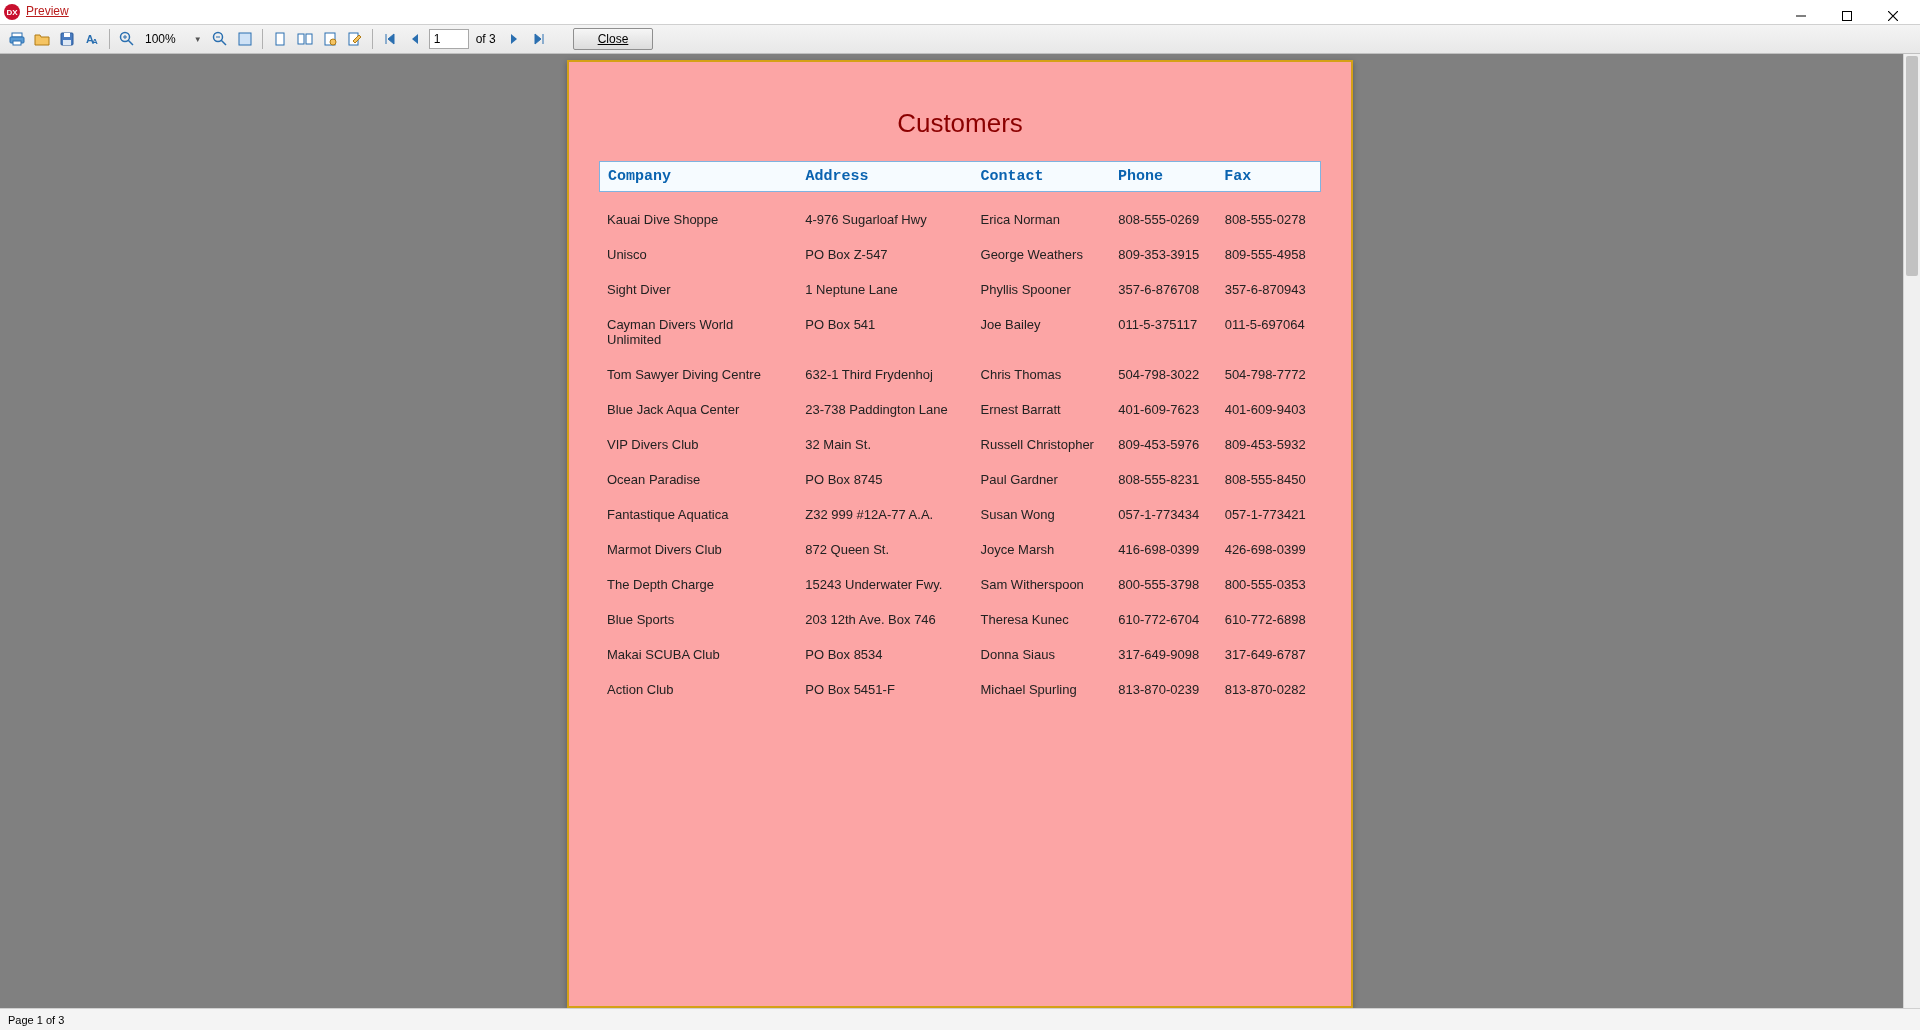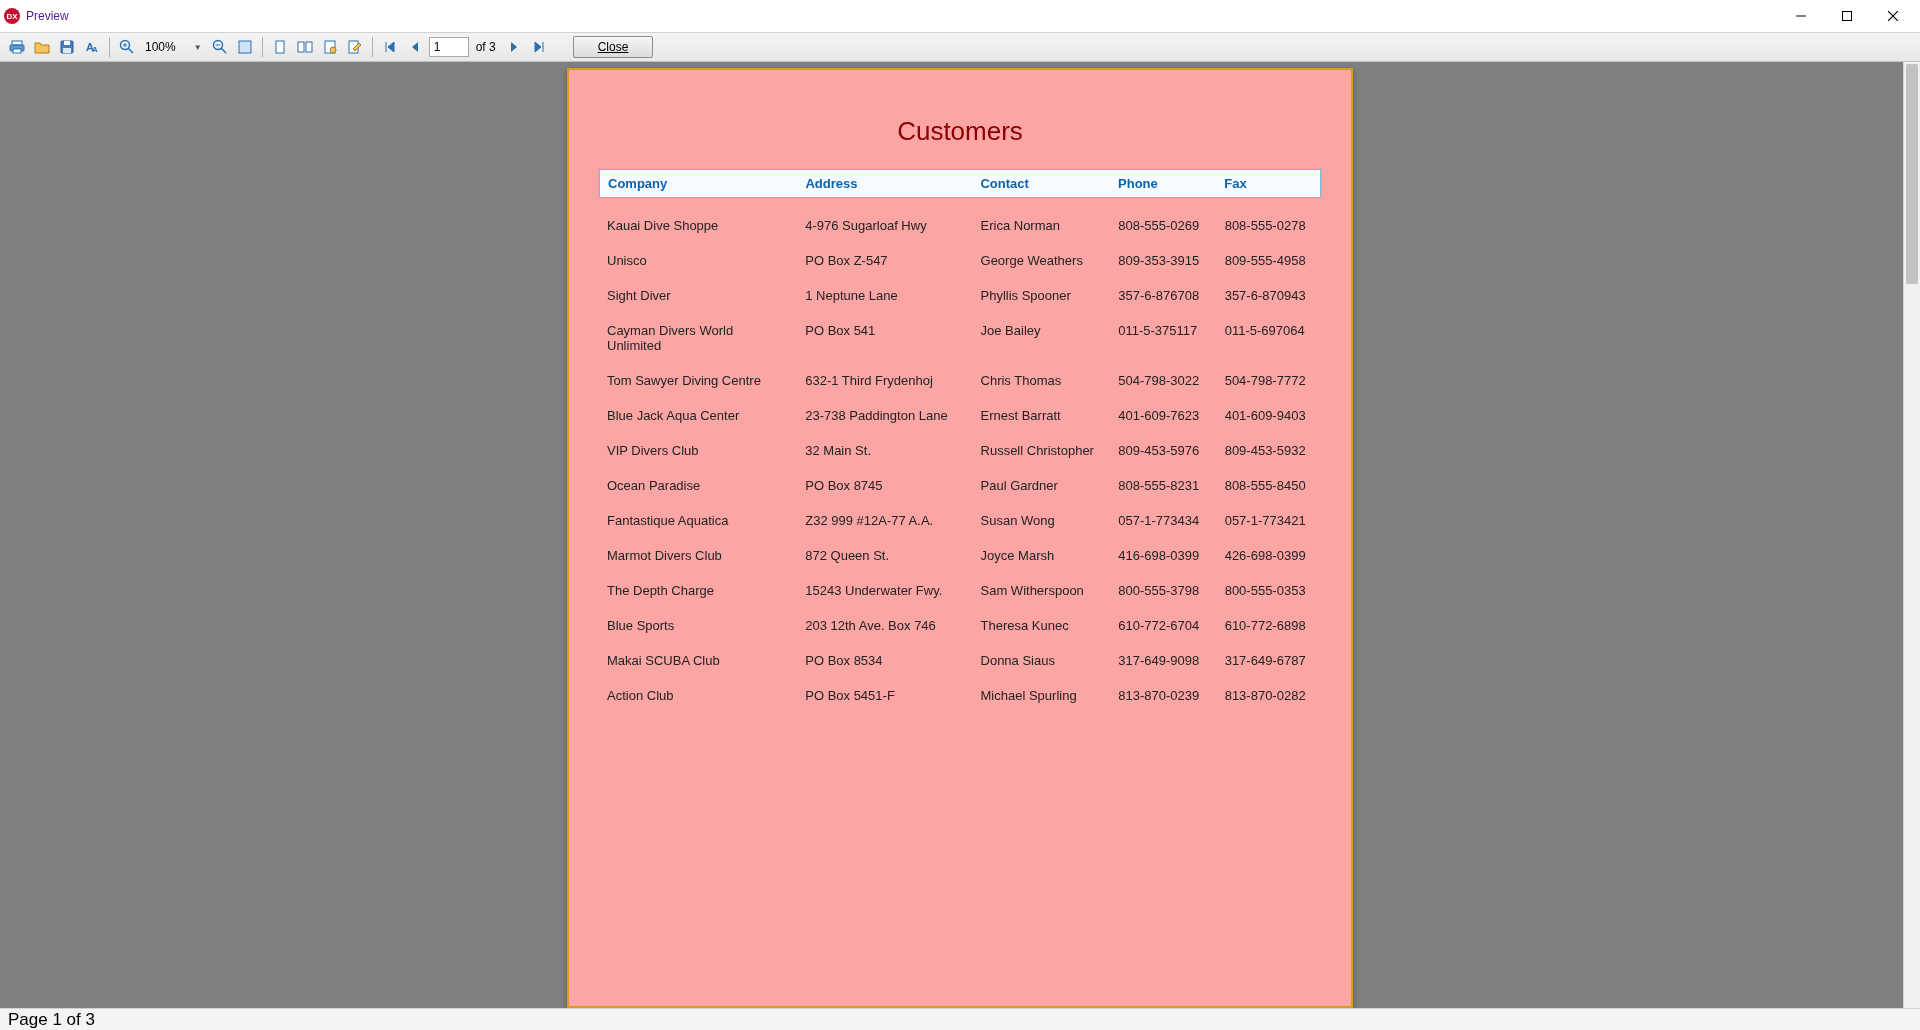--- a/index.html
+++ b/index.html
@@ -10,33 +10,33 @@
     width: 1920px;
     height: 1030px;
     overflow: hidden;
     display: flex;
     flex-direction: column;
   }
   
   .titlebar {
     height: 24px;
     display: flex;
-    align-items: center;
-    padding: 16px 4px;
+    align-items: flex-start;
+    padding: 4px 4px;
     background: #fff;
   }
   .titlebar .app-icon {
     width: 16px; height: 16px;
     background: #c8102e;
     border-radius: 50%;
     display: flex; align-items: center; justify-content: center;
     color: #fff; font-size: 8px; font-weight: bold;
     margin-right: 6px;
   }
-  .titlebar .title { flex: 0 0 auto; color: #4c1d95; }
+  .titlebar .title { flex: 0 0 auto; color: #b91c1c; text-decoration: underline; }
   .titlebar .spacer { flex: 1; }
   .titlebar .win-btn {
     width: 46px; height: 24px;
     display: flex; align-items: center; justify-content: center;
     color: #000;
   }
   
   .toolbar {
     height: 30px;
     background: linear-gradient(#f4f4f4,#e8e8e8);
@@ -118,25 +118,25 @@
   }
   .grid {
     width: 100%;
     border: 1px solid #7fb3e0;
     border-collapse: collapse;
   }
   .grid thead th {
     text-align: left;
     color: #0a63b0;
     font-weight: bold;
-    font-size: 13px;
+    font-size: 15px;
     padding: 6px 8px;
     background: #f6fbff;
     border-bottom: 1px solid #7fb3e0;
-    font-family: Liberation Sans, sans-serif;
+    font-family: Liberation Mono, monospace;
   }
   .rows {
     width: 100%;
     border-collapse: collapse;
     margin-top: 10px;
   }
   .rows td {
     padding: 10px 8px 10px 8px;
     font-size: 13px;
     color: #222;
@@ -149,21 +149,21 @@
   .col-phone { width: 102px; }
   .col-fax { width: 100px; }
 
   
   .statusbar {
     height: 22px;
     background: #f4f4f4;
     border-top: 1px solid #d0d0d0;
     display: flex; align-items: center;
     padding: 0 8px;
-    font-size: 17px;
+    font-size: 11px;
   }
 
   svg { display: block; }
 </style>
 </head>
 <body>
 
 <div class="titlebar">
   <div class="app-icon">DX</div>
   <div class="title">Preview</div>

